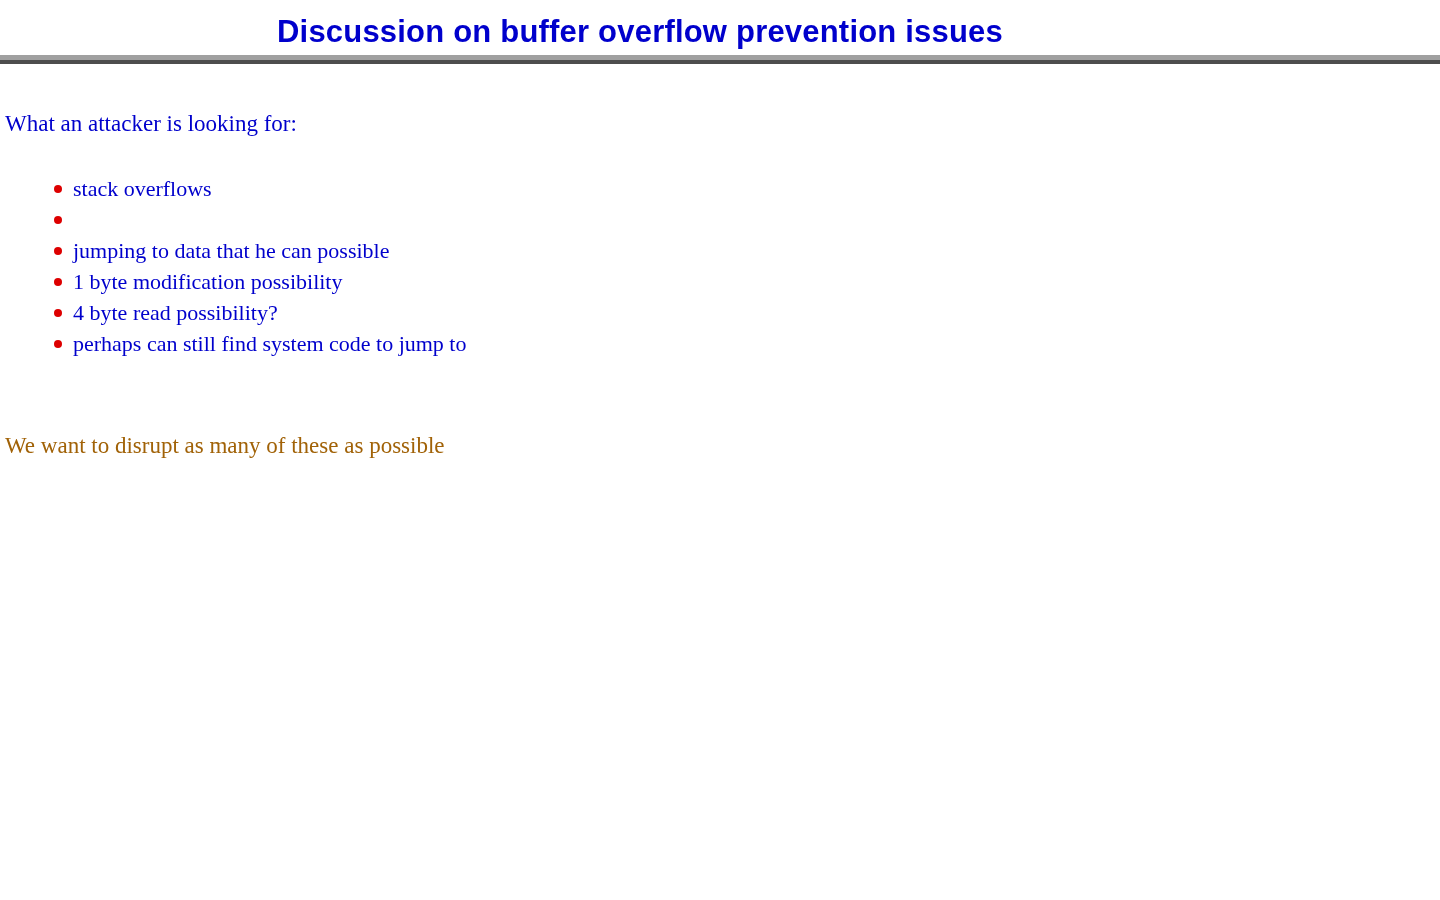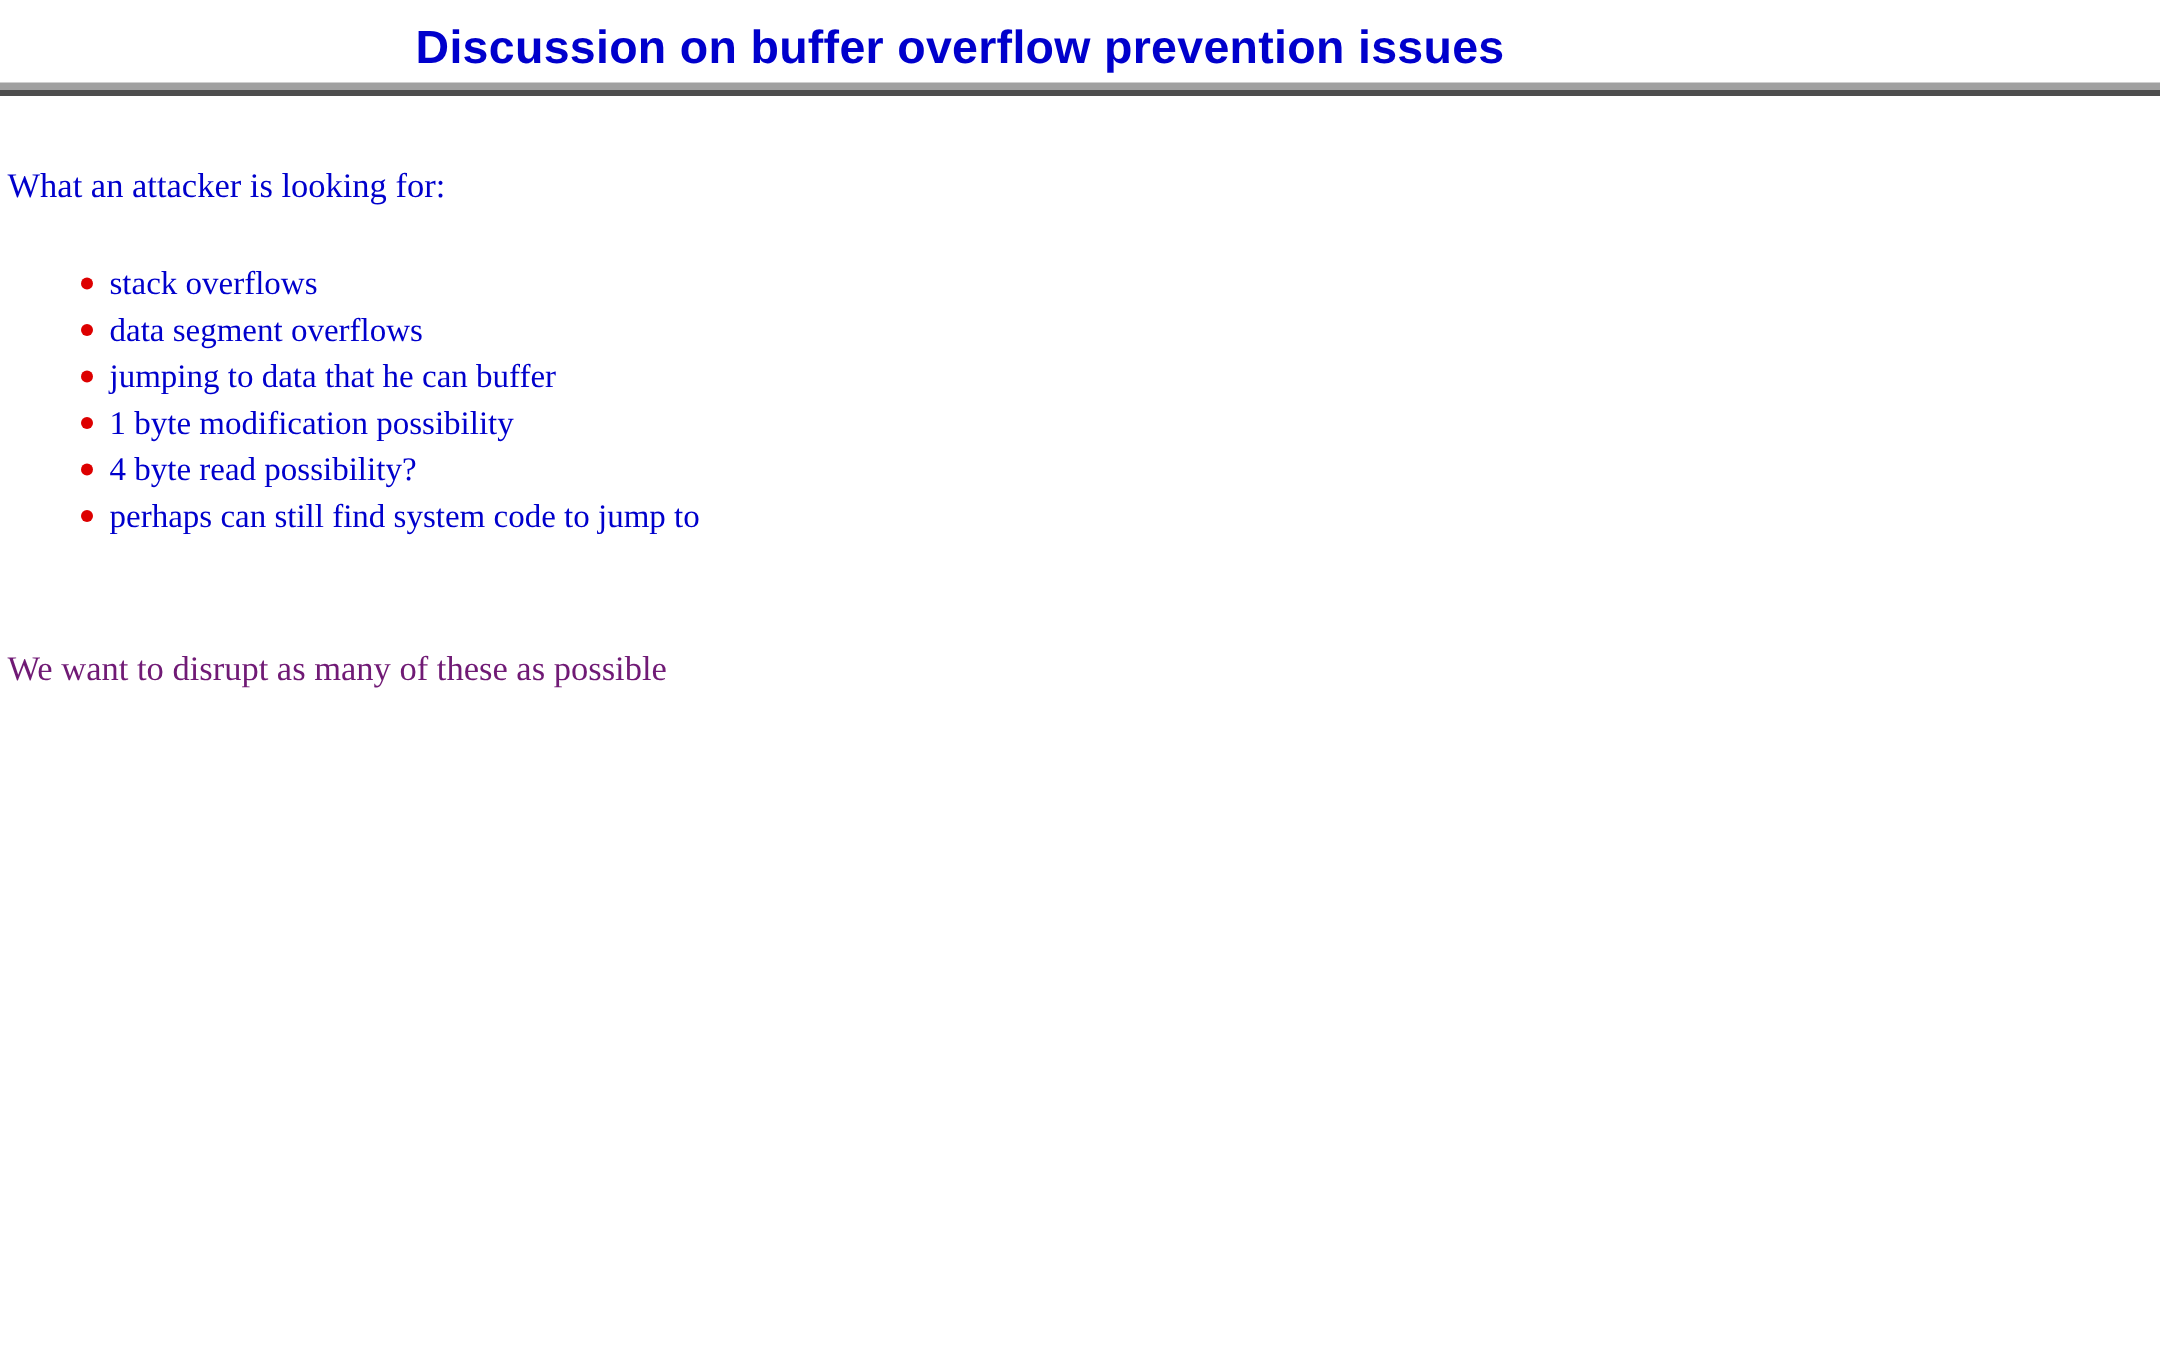--- a/index.html
+++ b/index.html
@@ -110,21 +110,21 @@
     height: 8px;
     border-radius: 50%;
     background: #dd0000;
   }
 
   .closing-line {
     position: absolute;
     left: 5px;
     top: 368px;
     font-size: 23px;
-    color: #701a75;
+    color: #a16207;
     line-height: 28px;
     white-space: nowrap;
   }
 </style>
 </head>
 <body>
 
 <div class="slide">
 
   <div class="title-bar">
@@ -140,25 +140,24 @@
 
     <div class="lead-line">What an attacker is looking for:</div>
 
     <ul class="bullet-list">
       <li class="bullet-item">
         <span class="bullet-dot"></span>
         <span>stack overflows</span>
       </li>
       <li class="bullet-item">
         <span class="bullet-dot"></span>
-        <span>data segment overflows</span>
       </li>
       <li class="bullet-item">
         <span class="bullet-dot"></span>
-        <span>jumping to data that he can buffer</span>
+        <span>jumping to data that he can possible</span>
       </li>
       <li class="bullet-item">
         <span class="bullet-dot"></span>
         <span>1 byte modification possibility</span>
       </li>
       <li class="bullet-item">
         <span class="bullet-dot"></span>
         <span>4 byte read possibility?</span>
       </li>
       <li class="bullet-item">

